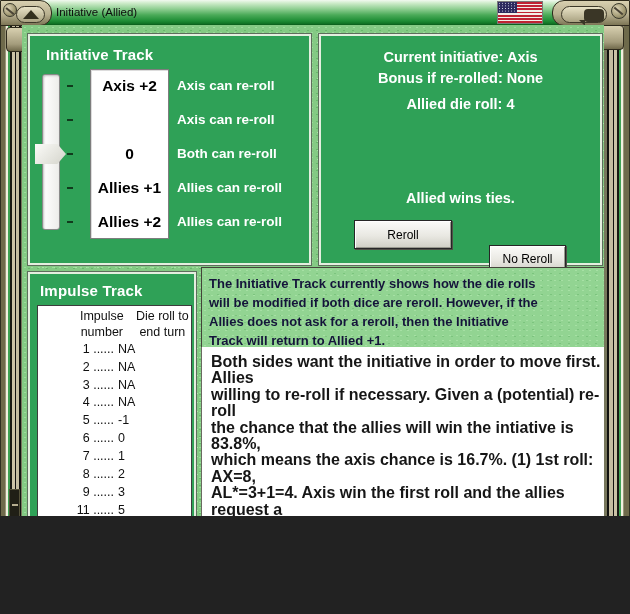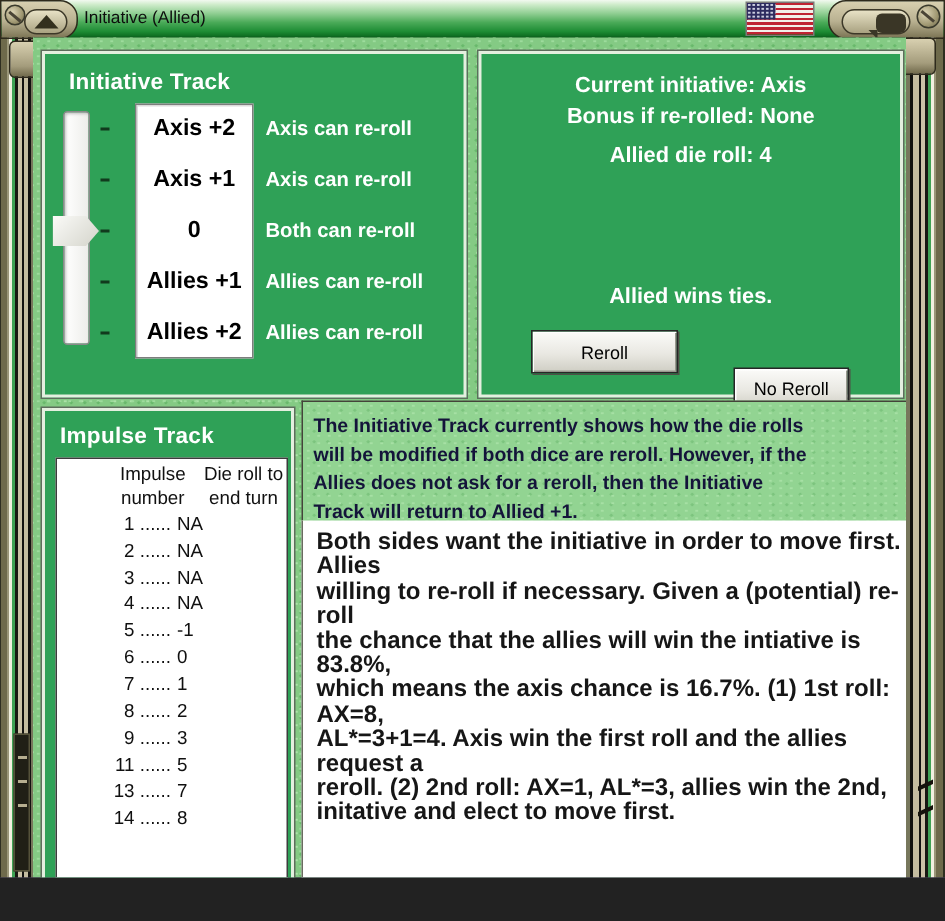--- a/index.html
+++ b/index.html
@@ -1,18 +1,18 @@
 <!DOCTYPE html>
 <html><head>
 <meta charset="utf-8">
 <style>
   html,body{margin:0;padding:0;background:#222;}
   .window{
-    position:relative;width:630px;height:585px;overflow:hidden;
-    background:#c4b5fd;outline:1px solid #0b0b0b;
+    position:relative;width:630px;height:516px;overflow:hidden;
+    background:#0c4a6e;outline:1px solid #0b0b0b;
     font-family:"Liberation Sans",sans-serif;
   }
   .speckle{
     background-color:#84ca84;
     background-image:
       radial-gradient(#9ddb9c 1px, transparent 1px),
       radial-gradient(#68b86b 1px, transparent 1px),
       radial-gradient(#abe2a8 1px, transparent 1px);
     background-size:7px 5px,9px 7px,11px 9px;
     background-position:0 0,3px 2px,5px 4px;
@@ -212,21 +212,20 @@
     <div class="slider-thumb"></div>
     <div class="value-box"></div>
     <div class="init-rows">
         <div class="init-row">
           <span class="tick"></span>
           <span class="ival">Axis +2</span>
           <span class="inote">Axis can re-roll</span>
         </div>
         <div class="init-row">
           <span class="tick"></span>
-          <span class="ival">Axis +1</span>
           <span class="inote">Axis can re-roll</span>
         </div>
         <div class="init-row">
           <span class="tick"></span>
           <span class="ival">0</span>
           <span class="inote">Both can re-roll</span>
         </div>
         <div class="init-row">
           <span class="tick"></span>
           <span class="ival">Allies +1</span>

